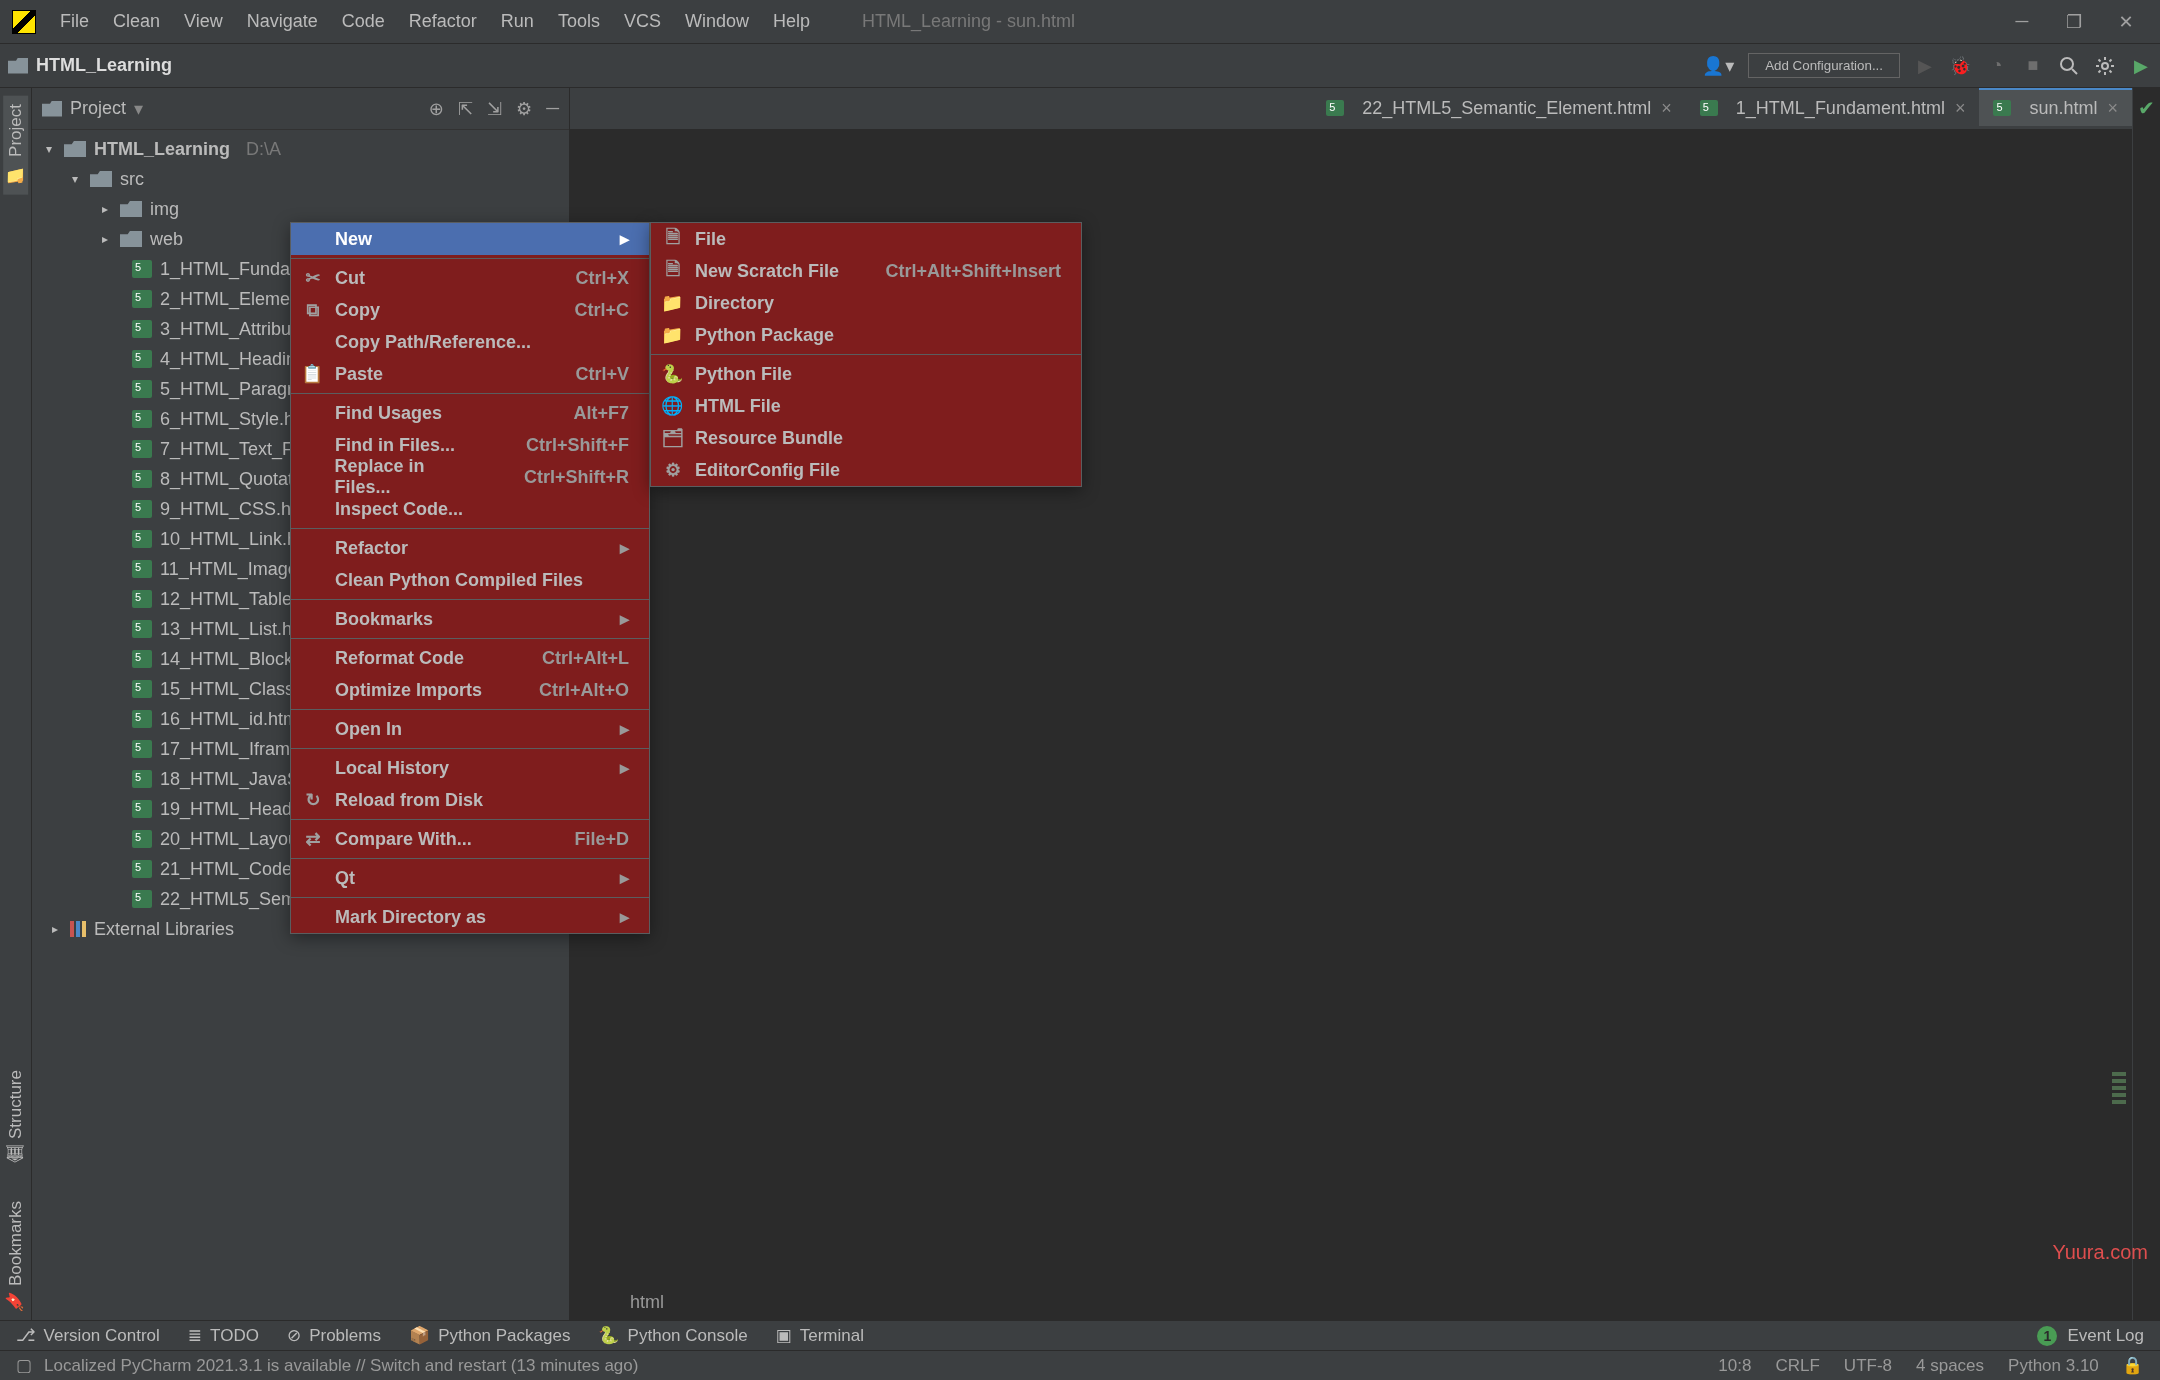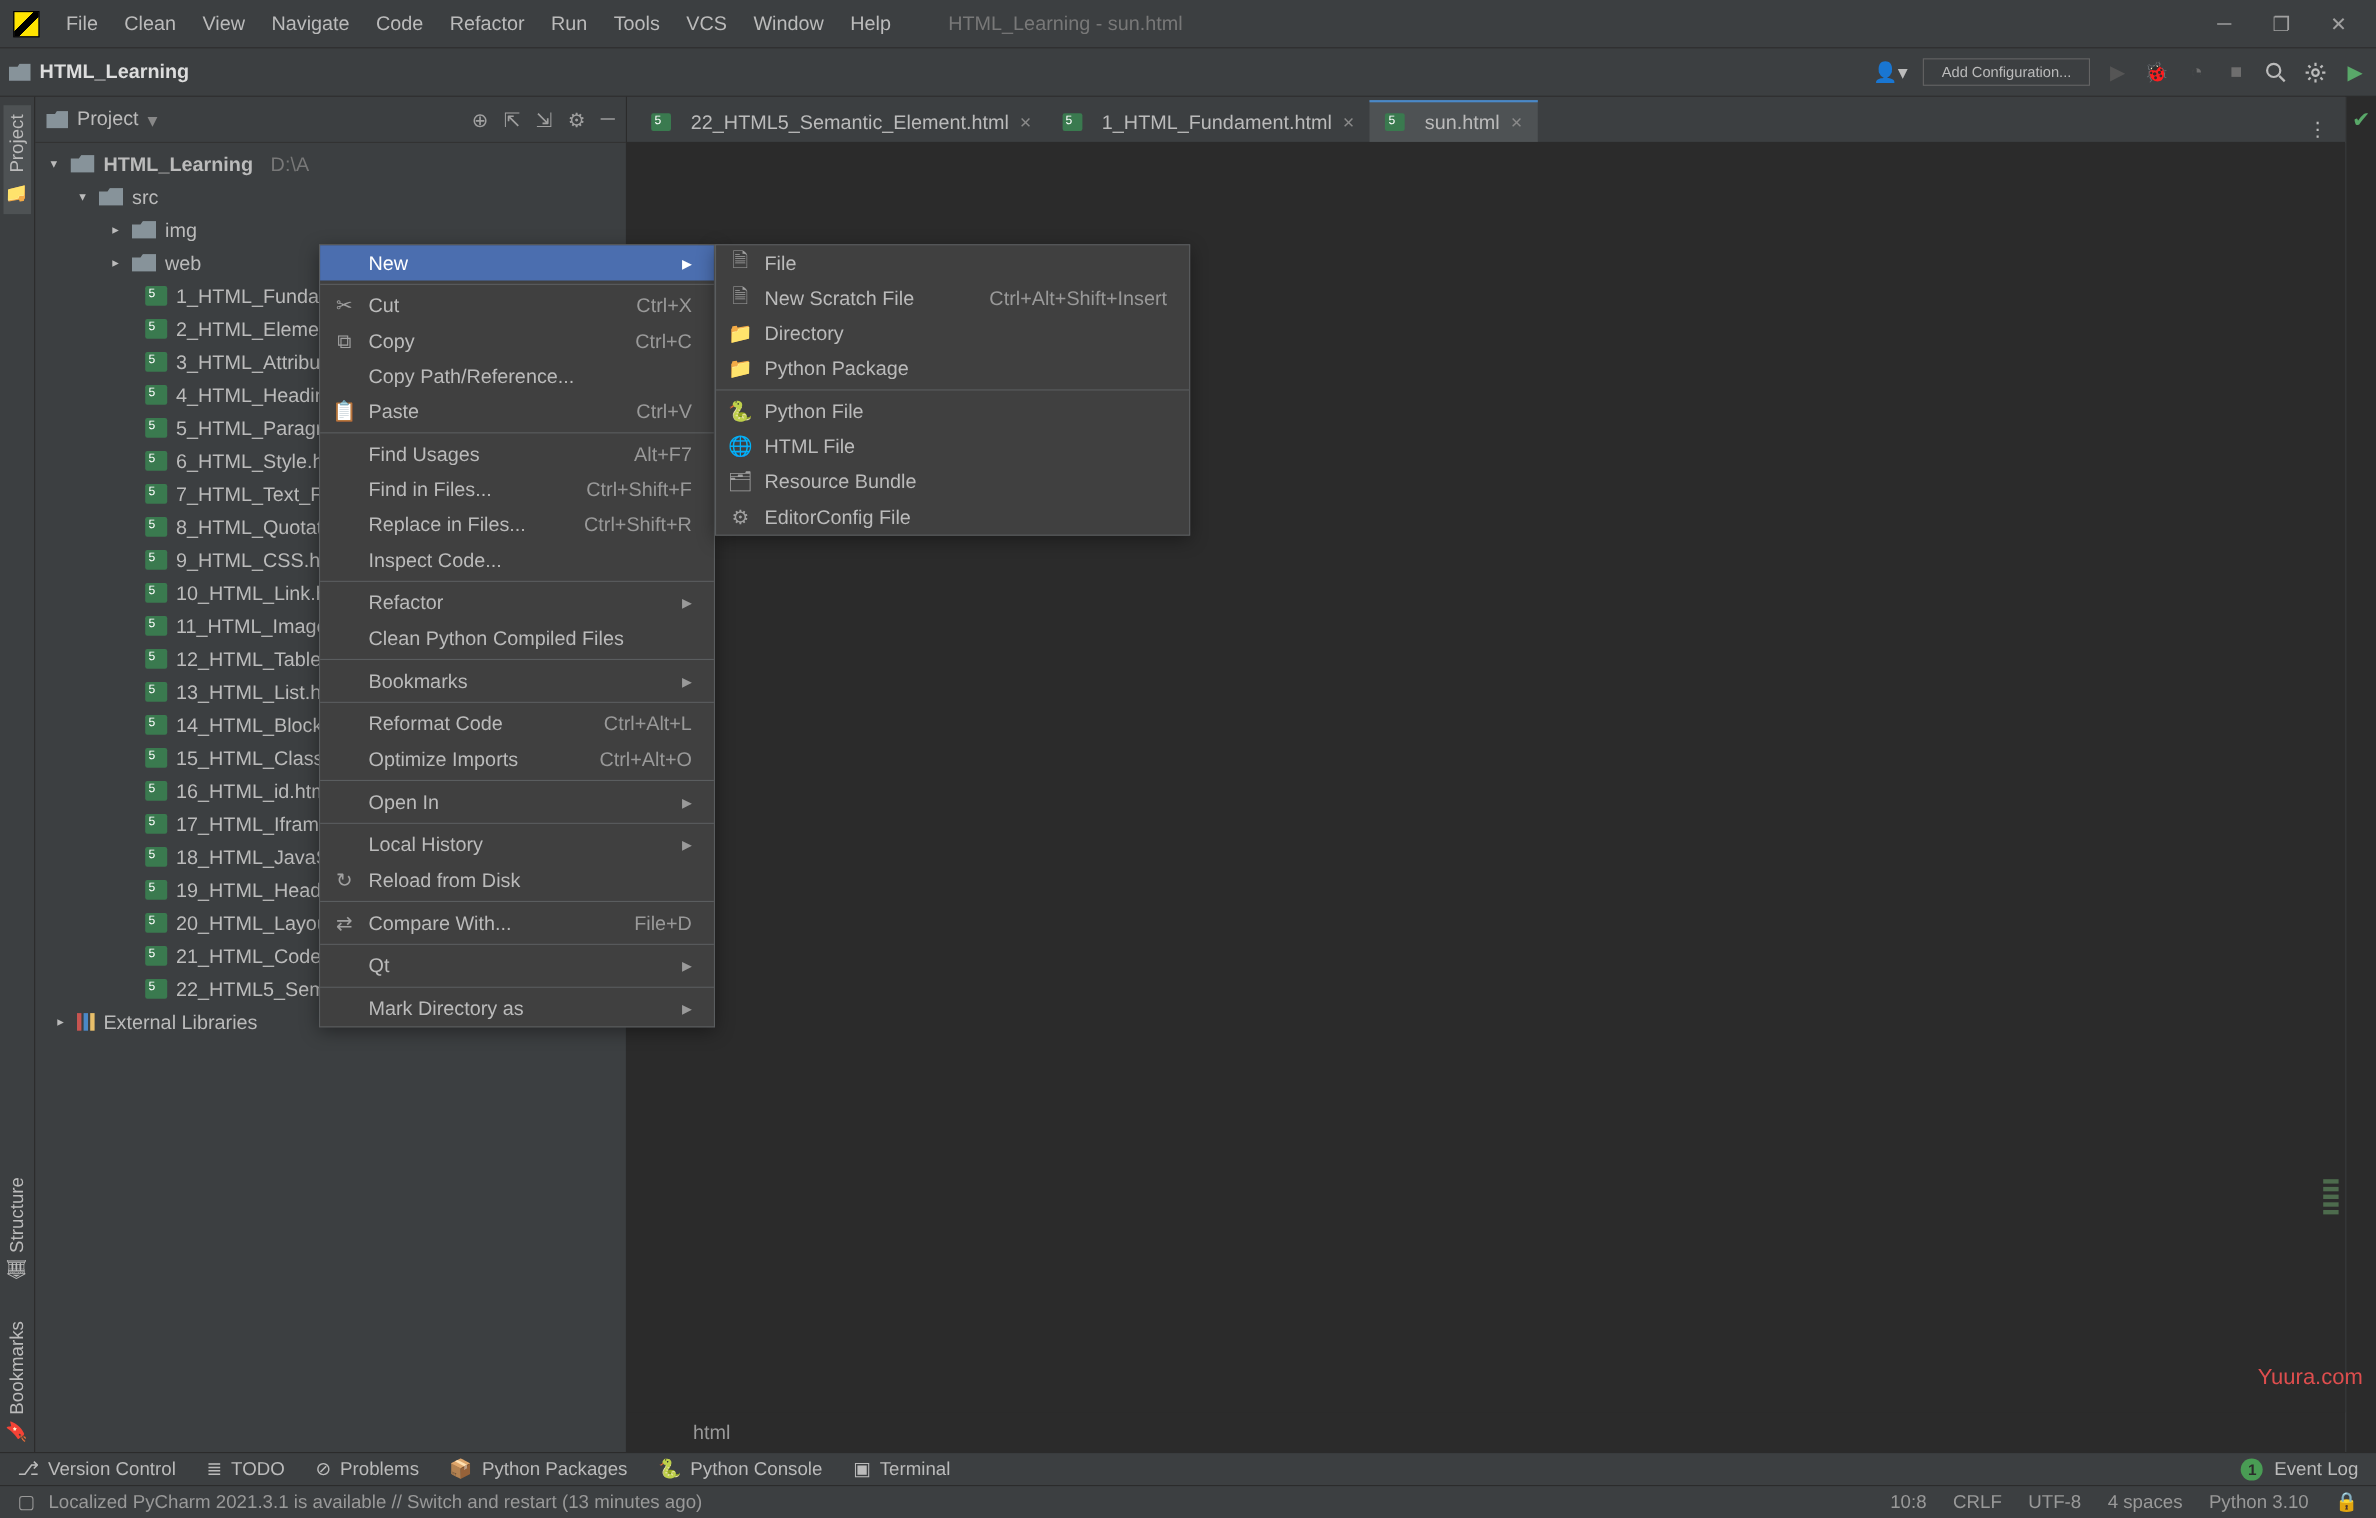--- a/index.html
+++ b/index.html
@@ -42,36 +42,36 @@
 .tree-folder.proj { background:#87939a; }
 .tree-file-html { width:20px; height:18px; background:#3a7a4f; border-radius:2px; margin-right:8px; position:relative; }
 .tree-file-html::after { content:"5"; color:#fff; font-size:11px; position:absolute; left:3px; top:1px; }
 .tree-label { color:#bbbbbb; }
 .tree-path { color:#787878; margin-left:16px; }
 .libs-icon { display:flex; gap:2px; margin-right:8px; }
 .libs-icon span { width:4px; height:16px; }
 .scratch-icon { width:20px; height:18px; background:#c9c05a; margin-right:8px; position:relative; border-radius:2px; }
 
 .editor { flex:1; display:flex; flex-direction:column; }
-.tabs { height:42px; display:flex; align-items:flex-end; background:#3c3f41; border-bottom:1px solid #2b2b2b; padding-left:8px; }
+.tabs { height:42px; display:flex; align-items:flex-end; background:#3c3f41; border-bottom:1px solid #2b2b2b; padding-left:8px;flex-direction:column; }
 .tab { height:38px; display:flex; align-items:center; padding:0 14px; gap:10px; color:#bbbbbb; border-top:2px solid transparent; cursor:pointer; }
 .tab.active { background:#4e5254; border-top-color:#4a88c7; }
 .tab .close { color:#8a8a8a; }
 .tab-more { margin-left:auto; padding:0 16px; color:#bbbbbb; cursor:pointer; }
 .editor-body { flex:1; background:#2b2b2b; position:relative; }
 .code-line { position:absolute; left:60px; font-family:Consolas,monospace; font-size:19px; }
 .tag-text { color:#e8bf6a; }
 .breadcrumb { height:36px; padding-left:60px; display:flex; align-items:center; color:#999; }
 
 .right-gutter { width:28px; background:#2b2b2b; display:flex; flex-direction:column; align-items:center; padding-top:8px; border-left:1px solid #3c3f41; }
 .check-icon { color:#59a869; font-size:20px; }
 .mini-bars { position:absolute; right:6px; bottom:180px; display:flex; flex-direction:column; gap:3px; }
 .mini-bars span { width:14px; height:4px; background:#4d6b4d; }
 
-.ctx-menu { position:absolute; background:#404040; border:1px solid #5a5d5f; box-shadow:0 4px 16px rgba(0,0,0,.4); z-index:100; }
+.ctx-menu { position:absolute; background:#7f1d1d; border:1px solid #5a5d5f; box-shadow:0 4px 16px rgba(0,0,0,.4); z-index:100;font-weight:bold; }
 .ctx-item { display:flex; align-items:center; height:32px; padding:0 20px 0 12px; gap:12px; cursor:pointer; }
 .ctx-item.highlighted { background:#4b6eaf; color:#fff; }
 .ctx-item .shortcut { margin-left:auto; color:#999; padding-left:30px;text-align:right; }
 .ctx-sep { height:1px; background:#5a5d5f; margin:3px 0; }
 .ctx-arrow { margin-left:auto; color:#999; }
 .ctx-item.highlighted .ctx-arrow { color:#fff; }
 .ctx-icon { width:20px; height:18px; display:flex; align-items:center; justify-content:center; color:#a0a0a0; }
 #ctx-main { left:290px; top:134px; width:360px; }
 #ctx-sub { left:650px; top:134px; width:432px; }
 

